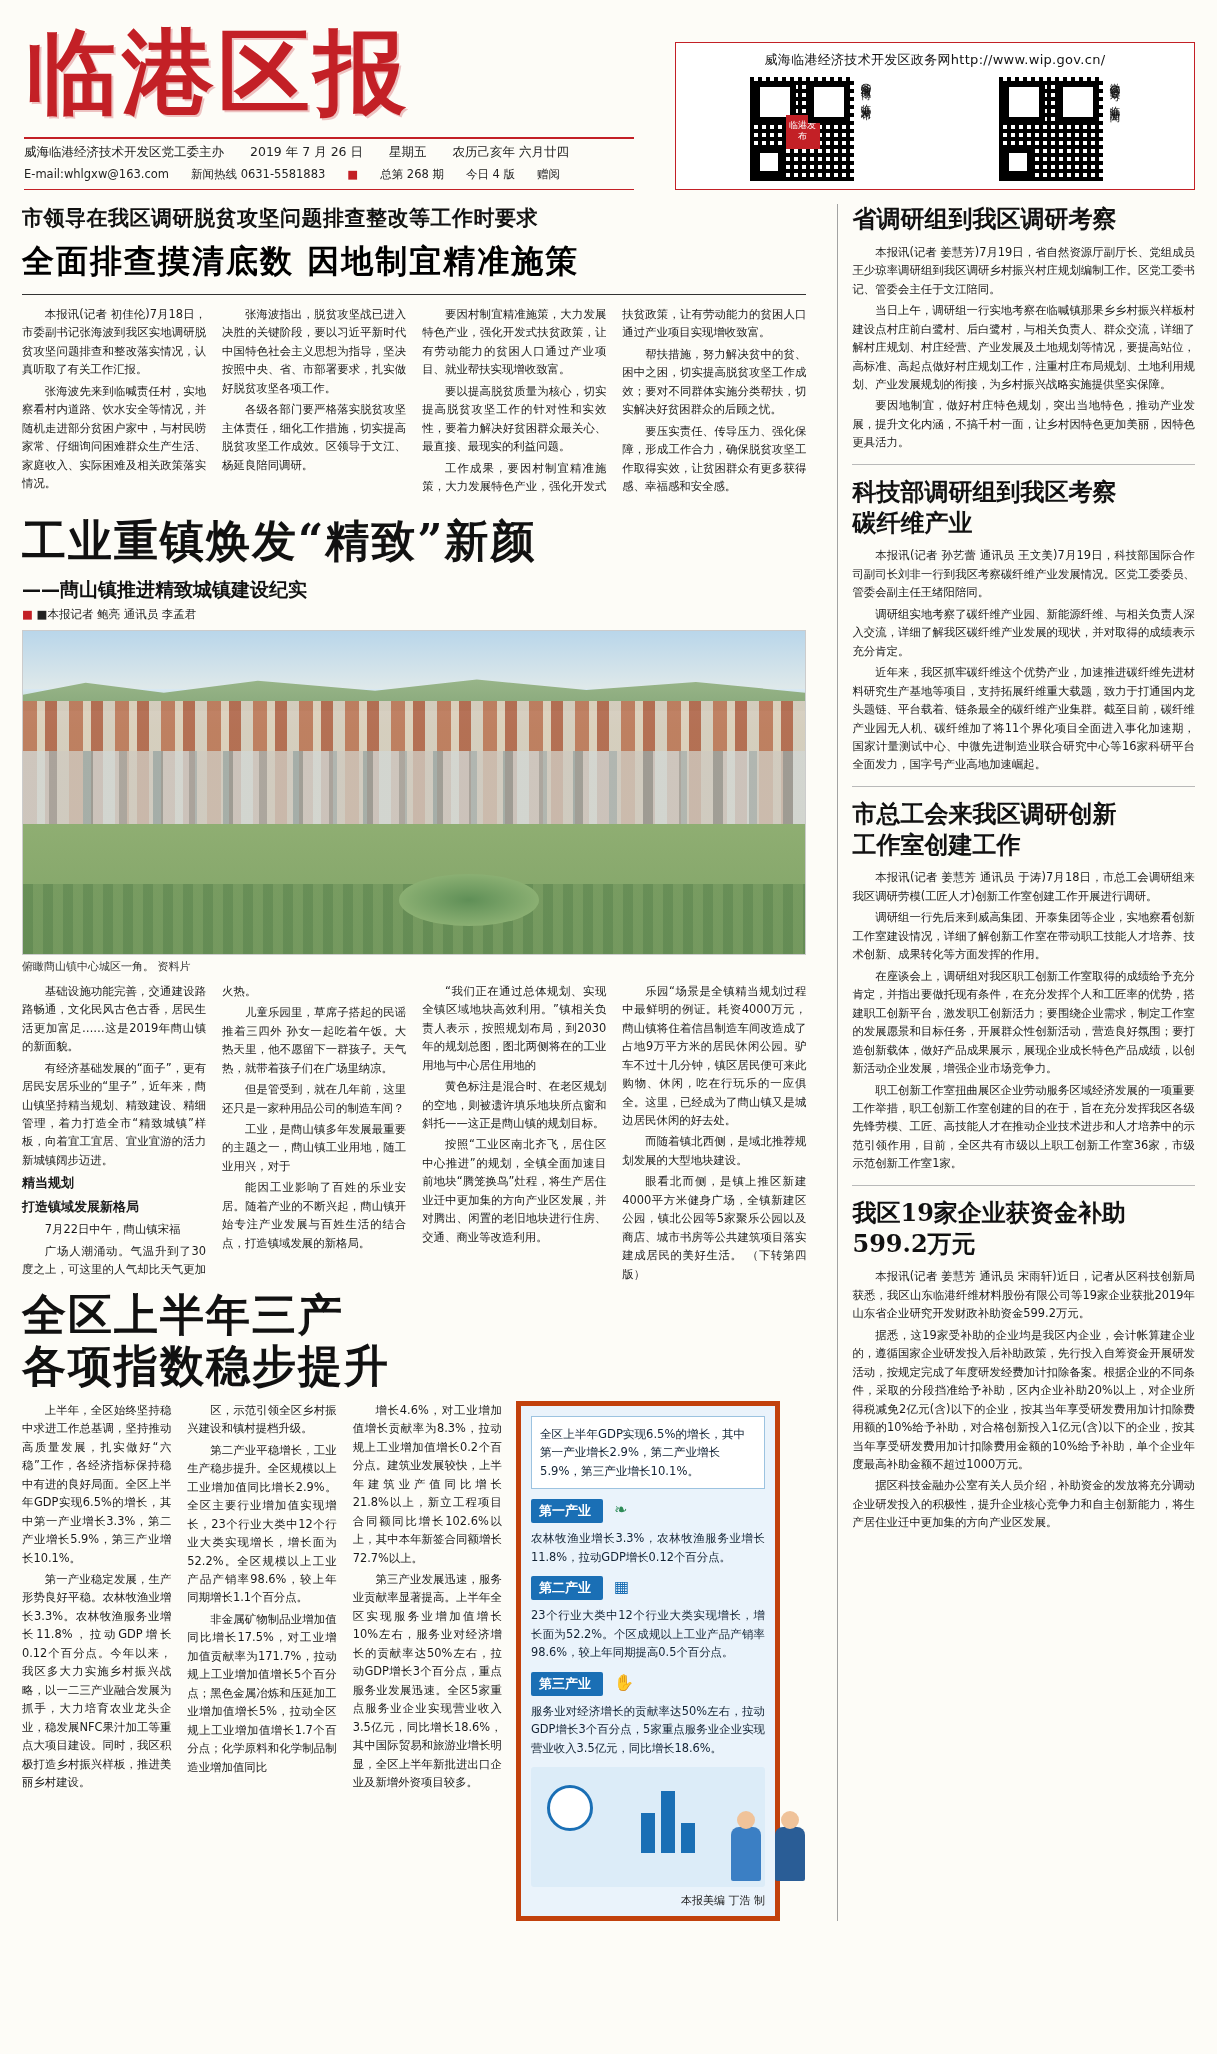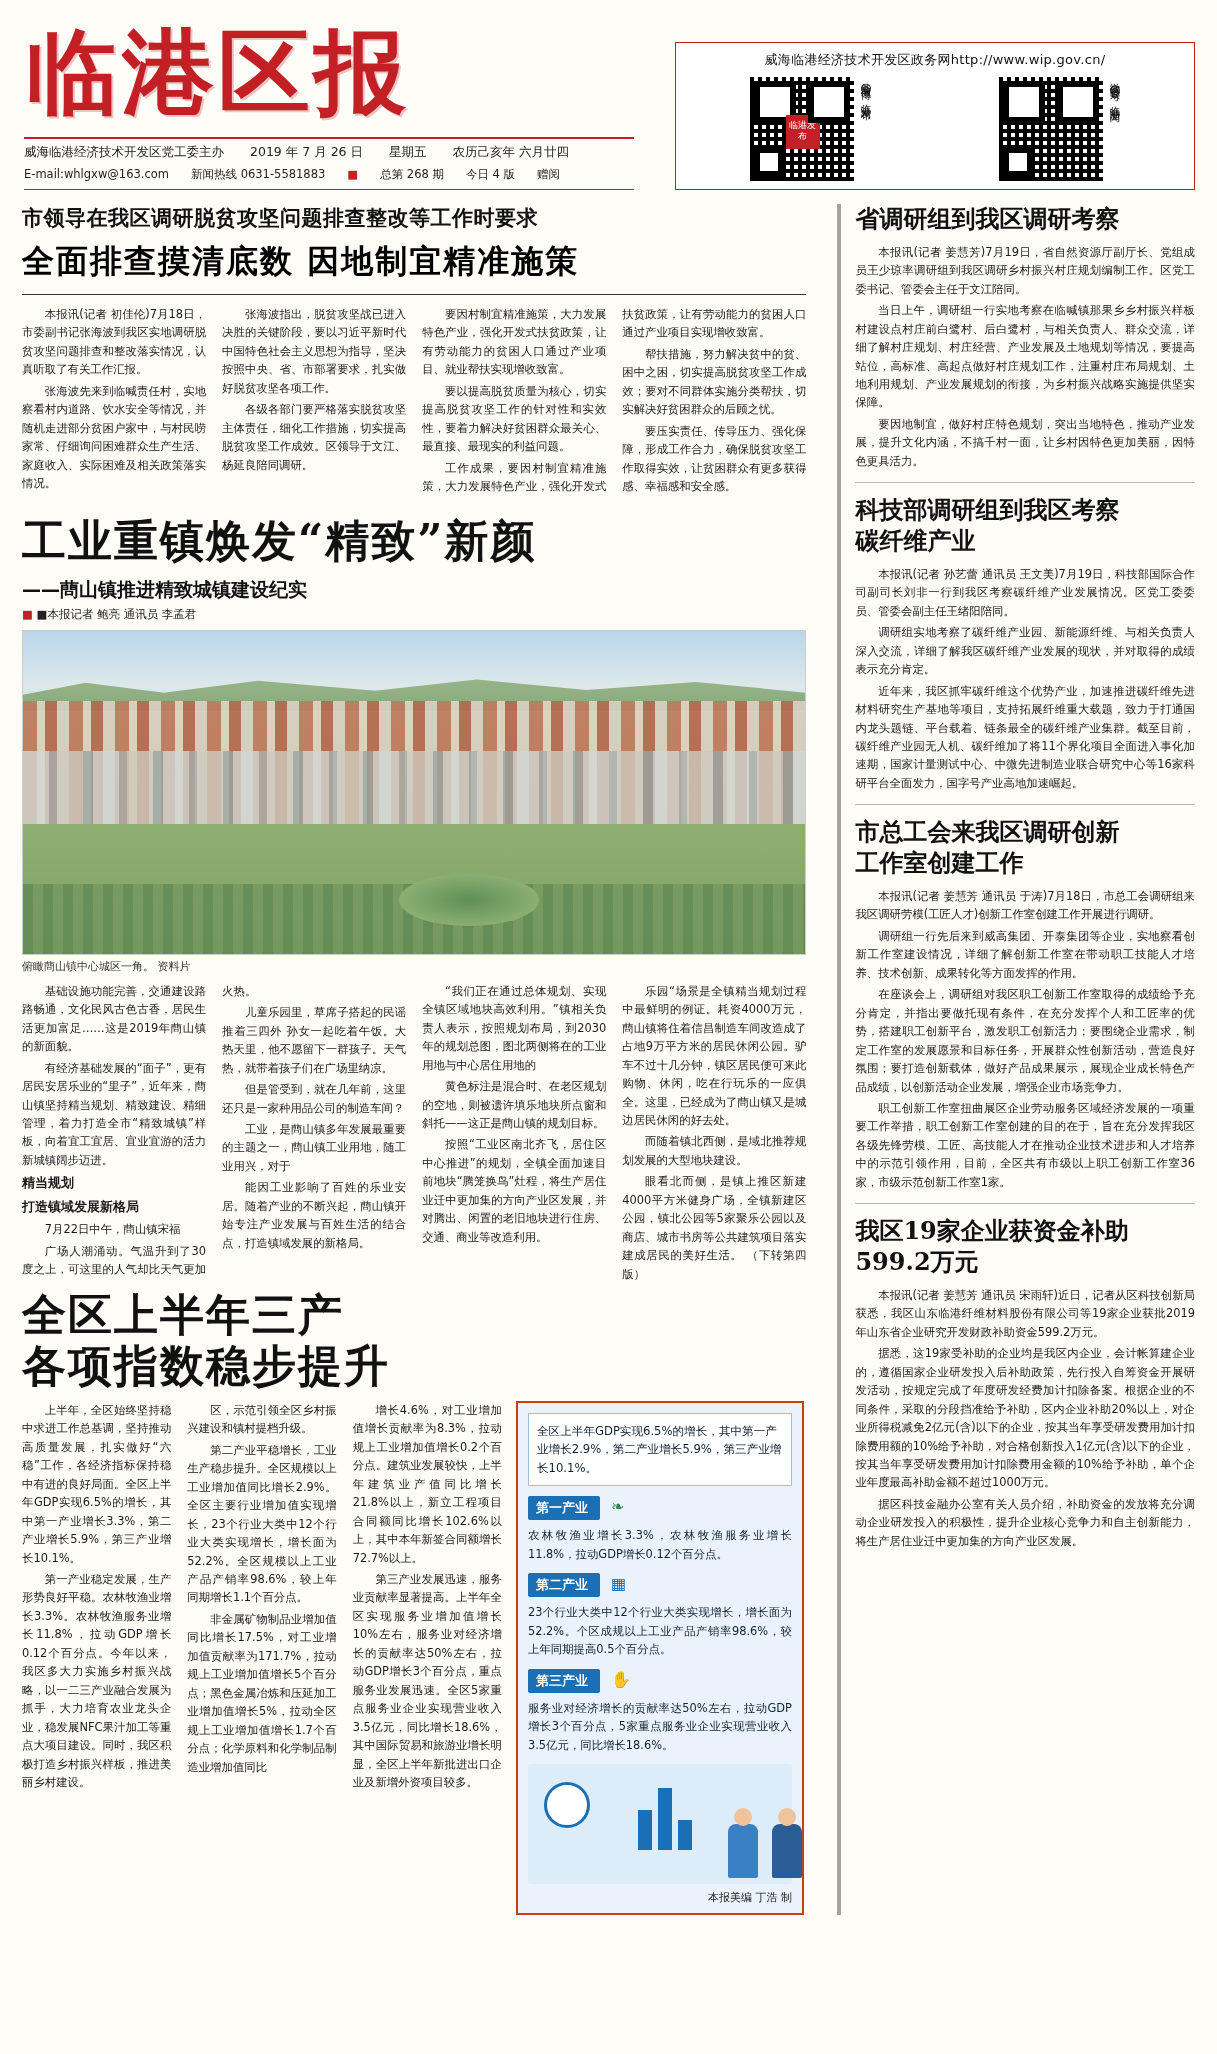--- a/index.html
+++ b/index.html
@@ -72,21 +72,21 @@
   }
   .qr::before { top:4px; left:4px; }
   .qr::after { top:4px; right:4px; }
   .qr .blk { position:absolute; bottom:4px; left:4px; width:30px;height:30px;border:6px solid #000;background:#fff;}
   .qr .ctr { position:absolute; top:38px; left:36px; width:34px;height:34px;background:#c32026;color:#fff;font-size:9px;line-height:11px;text-align:center;padding-top:5px;}
   .qr-label { writing-mode:vertical-rl; font-size:10.5px; letter-spacing:2px; color:#111; height:108px; }
 
   
   .content { display:flex; gap:31px; margin-top:14px; }
   .col-main { width:790px; }
-  .col-side { width:360px; border-left:4px solid #a3a3a3; padding-left:14px; }
+  .col-side { width:360px; border-left:1px solid #a3a3a3; padding-left:14px; }
 
   
   .shoulder { font-size:21px; font-weight:bold; letter-spacing:0.5px; color:#111; }
   .headline-1 {
     font-family:"DejaVu Serif", serif;
     font-size:32px; font-weight:bold; letter-spacing:2px;
     margin:8px 0 10px 0; color:#000;
   }
   .rule-thin { border-top:1px solid #333; margin:6px 0 10px 0;}
 
@@ -127,21 +127,21 @@
   .photo-cap { font-size:11px; color:#333; margin-top:4px;}
 
   
   .side-h { font-family:"DejaVu Serif", serif; font-size:24px; font-weight:bold; line-height:1.28; margin:0 0 8px 0;}
   .side-body { font-size:11.4px; line-height:1.62; text-align:justify; color:#1a1a1a;}
   .side-body p { margin:0 0 3px 0; text-indent:2em;}
   .side-sep { border-top:1px solid #b9b9b9; margin:12px 0;}
   .headline-3 { font-family:"DejaVu Serif", serif; font-size:44px; font-weight:bold; letter-spacing:2px; line-height:1.2; margin:6px 0 6px 0;}
   .bottom-flex { display:flex; gap:14px; margin-top:8px;}
   .bottom-text { width:480px; }
-  .infobox { width:288px; background:#eaf3fb; border:2px solid #c2410c; padding:10px 10px 8px 10px; position:relative;}
+  .infobox { width:264px; background:#eaf3fb; border:5px solid #c2410c; padding:10px 10px 8px 10px; position:relative;}
   .info-top { background:#ffffff; border:1px solid #9cc3e0; padding:8px; font-size:11.6px; line-height:1.6; color:#123; }
   .ind-block { margin-top:10px; }
   .ind-head { display:inline-block; background:#1a6fb5; color:#fff; font-size:13px; font-weight:bold; padding:3px 12px 3px 8px; border-radius:2px;}
   .ind-body { font-size:11.4px; line-height:1.62; margin-top:6px; color:#123; text-align:justify;}
   .info-art { height:120px; margin-top:10px; position:relative; background:#dcecf8; border-radius:3px;}
   .info-art .pcircle { position:absolute; left:16px; top:18px; width:46px;height:46px;border-radius:50%;background:#fff;border:3px solid #1a6fb5;}
   .info-art .bar { position:absolute; bottom:34px; width:14px; background:#1a6fb5;}
   .info-art .person { position:absolute; bottom:6px; width:30px;height:54px;background:#3b7fc4; border-radius:8px 8px 2px 2px;}
   .info-art .person:after { content:""; position:absolute; top:-16px; left:6px; width:18px;height:18px;border-radius:50%;background:#f0c39a;}
   .credit { font-size:11px; text-align:right; margin-top:6px; color:#222;}

